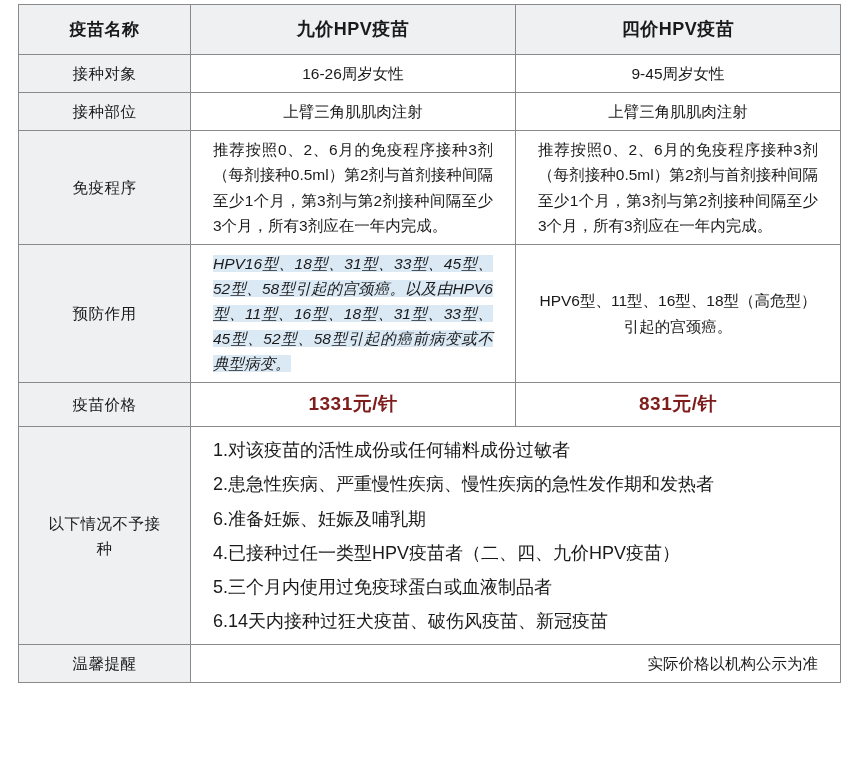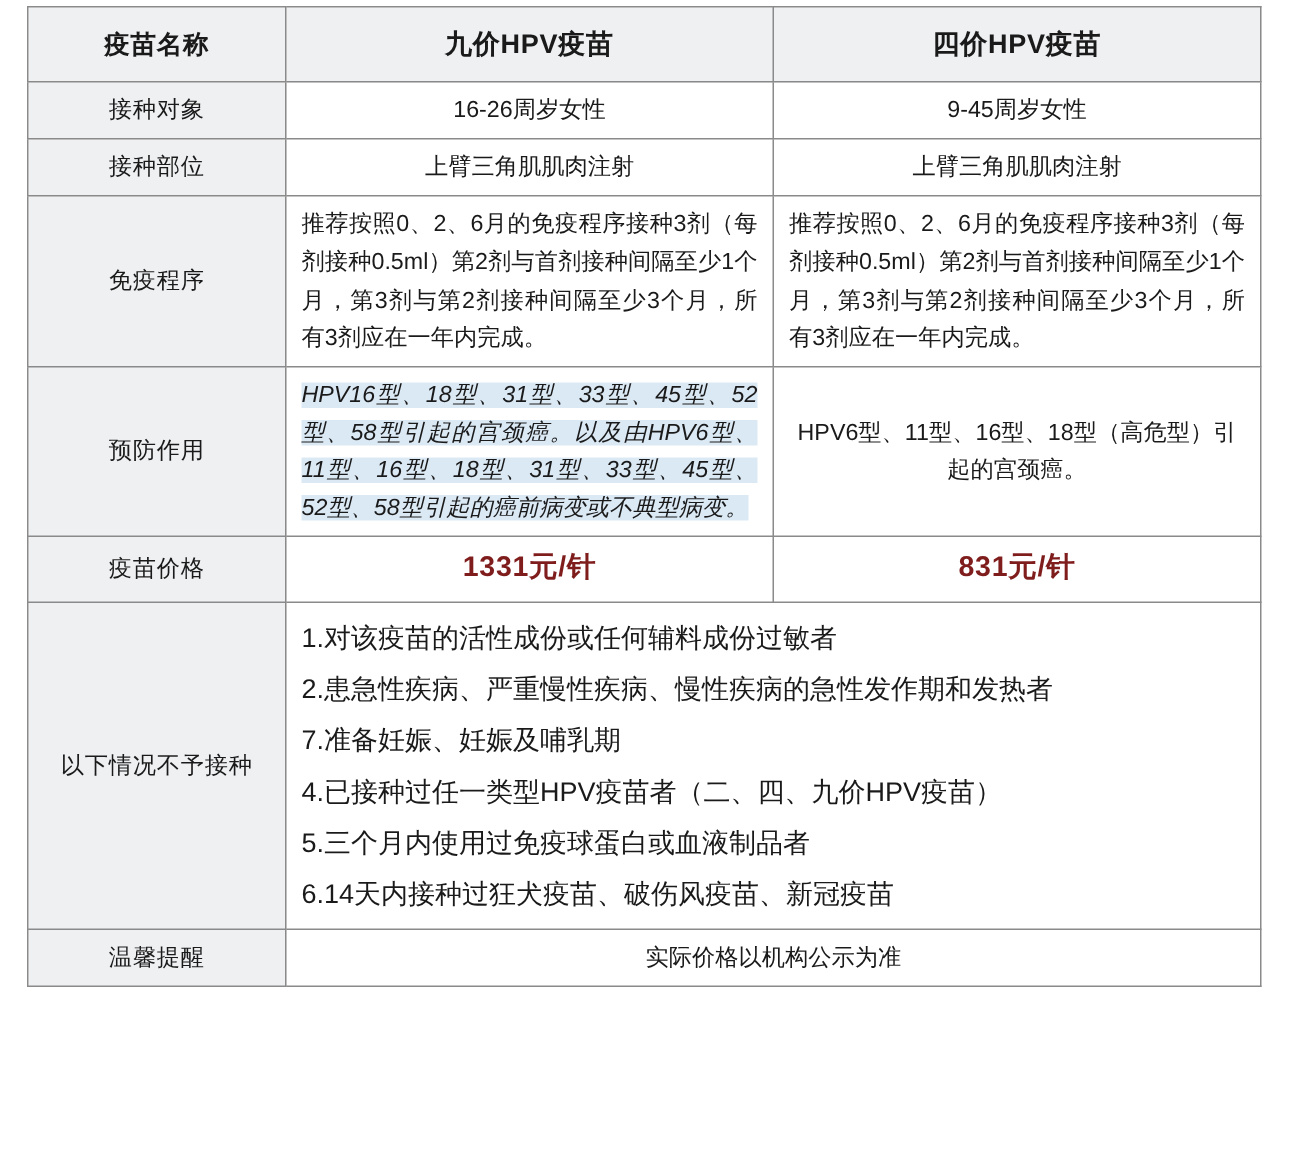--- a/index.html
+++ b/index.html
@@ -26,21 +26,21 @@
     width: 822px;
   }
   table.vaccine-table col.c0 { width: 172px; }
   table.vaccine-table col.c1 { width: 325px; }
   table.vaccine-table col.c2 { width: 325px; }
 
   table.vaccine-table th,
   table.vaccine-table td {
     border: 1px solid #8a8a8a;
     vertical-align: middle;
-    padding: 6px 10px;
+    padding: 6px 22px;
     font-size: 15.5px;
     line-height: 1.62;
   }
   
   tr.head-row th {
     background: #eef0f2;
     font-weight: bold;
     text-align: center;
     font-size: 18px;
     padding: 10px 8px;
@@ -84,21 +84,21 @@
   }
   .notes {
     padding: 10px 12px 10px 12px;
   }
   .notes .note {
     font-size: 18px;
     line-height: 1.9;
     white-space: nowrap;
   }
   .tip-cell {
-    text-align: center;
+    text-align: right;
     padding-left: 12px;
     margin-left: 24px;
   }
 </style>
 </head>
 <body>
 
 <div class="sheet">
   <table class="vaccine-table">
     <colgroup>
@@ -142,21 +142,21 @@
         <td class="value"><span class="price">1331元/针</span></td>
         <td class="value"><span class="price">831元/针</span></td>
       </tr>
 
 
       <tr>
         <td class="rowlabel">以下情况不予接种</td>
         <td class="notes" colspan="2">
           <div class="note">1.对该疫苗的活性成份或任何辅料成份过敏者</div>
           <div class="note">2.患急性疾病、严重慢性疾病、慢性疾病的急性发作期和发热者</div>
-          <div class="note">7.准备妊娠、妊娠及哺乳期</div>
+          <div class="note">6.准备妊娠、妊娠及哺乳期</div>
           <div class="note">4.已接种过任一类型HPV疫苗者（二、四、九价HPV疫苗）</div>
           <div class="note">5.三个月内使用过免疫球蛋白或血液制品者</div>
           <div class="note">6.14天内接种过狂犬疫苗、破伤风疫苗、新冠疫苗</div>
         </td>
       </tr>
 
       <tr>
         <td class="rowlabel">温馨提醒</td>
         <td class="tip-cell" colspan="2">实际价格以机构公示为准</td>
       </tr>

